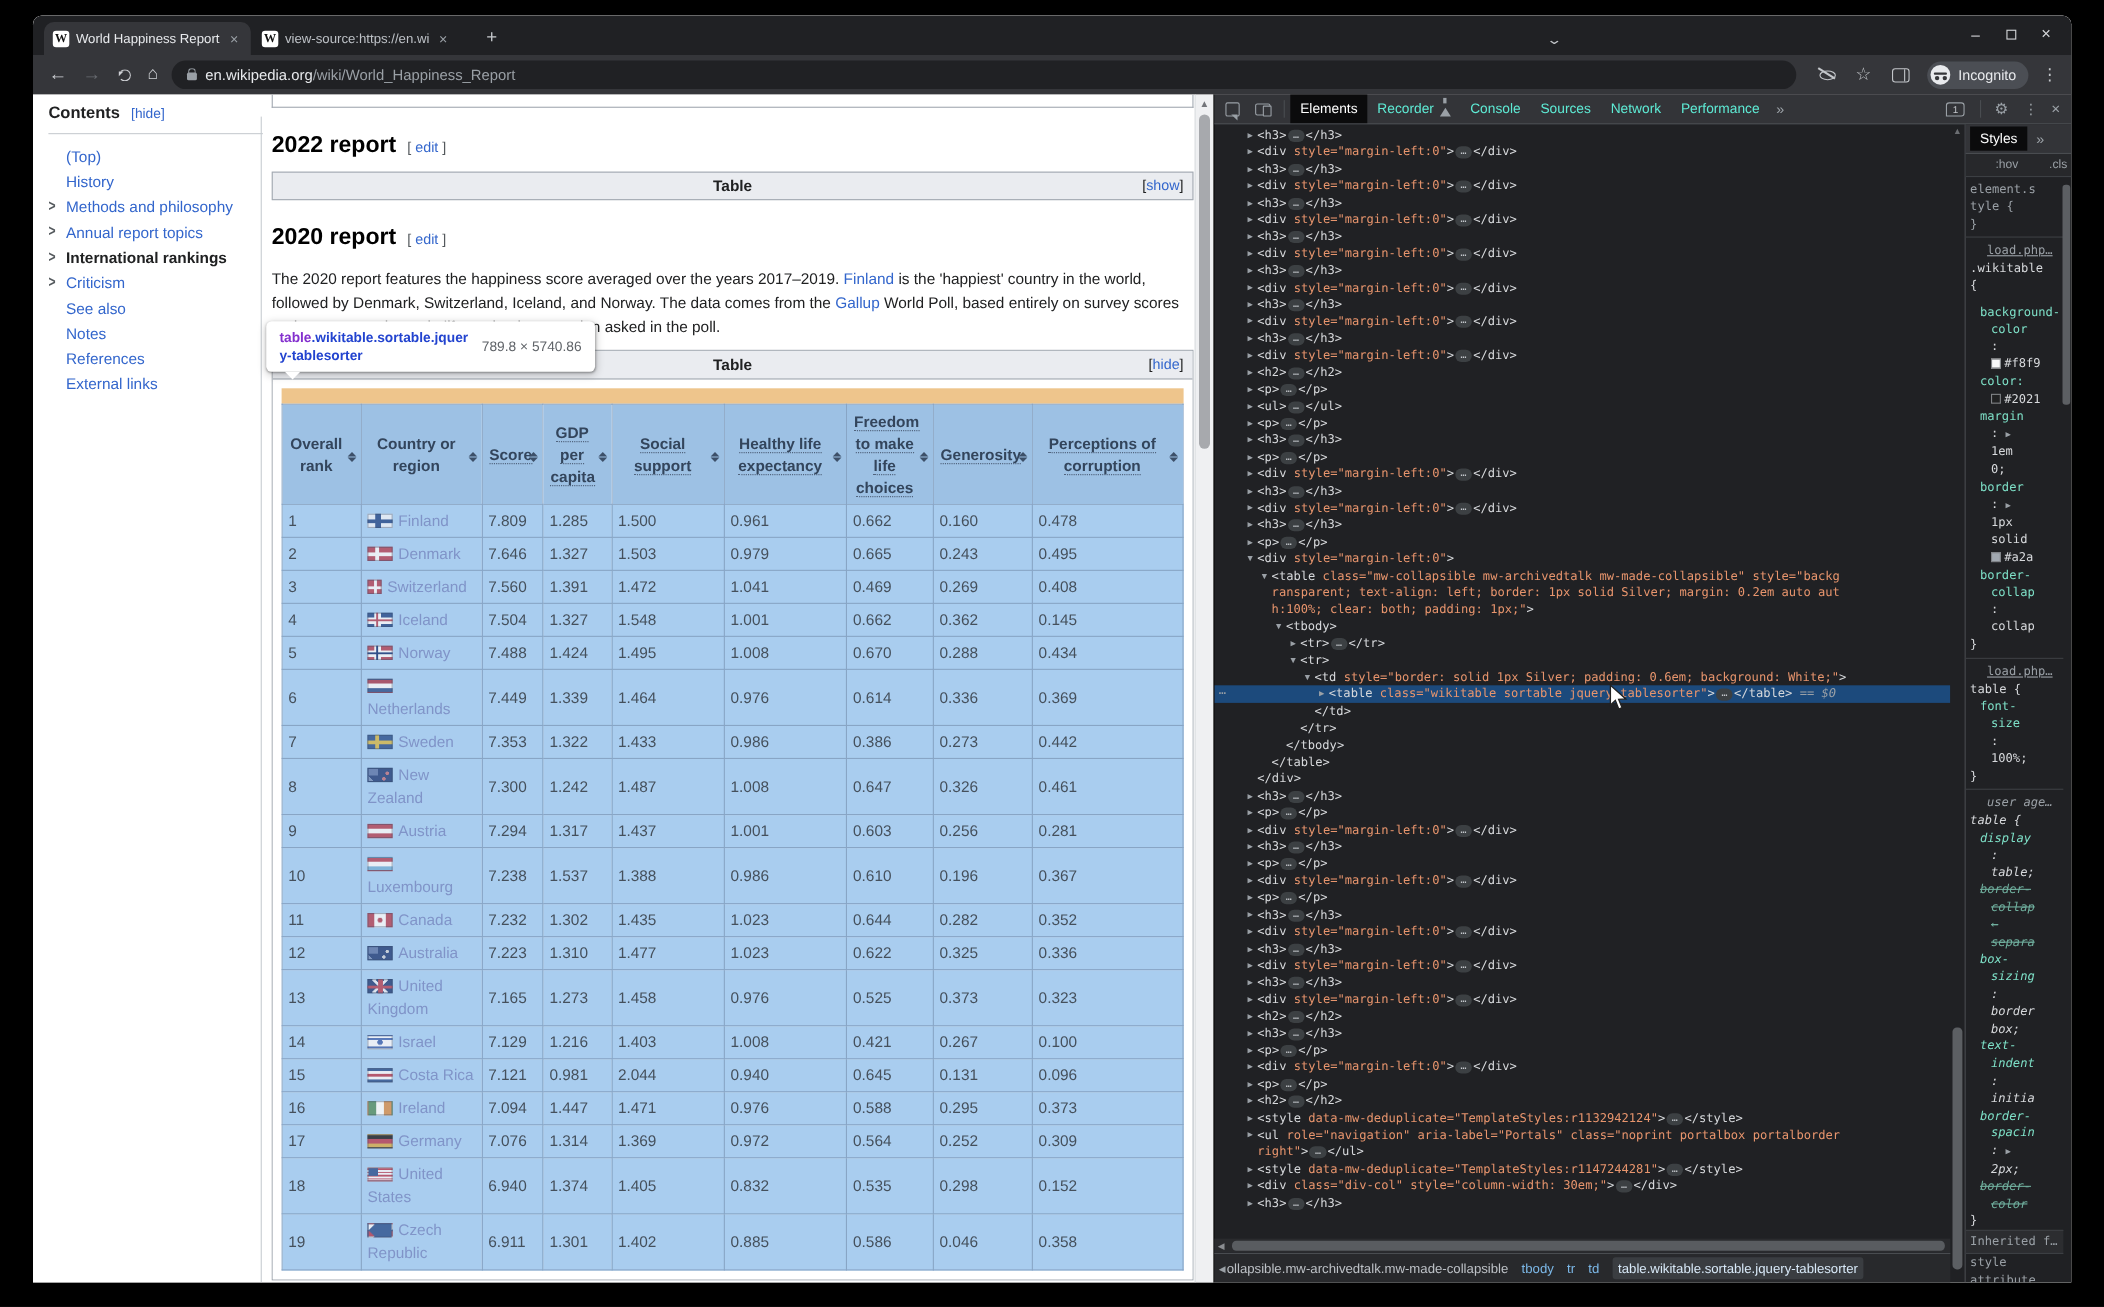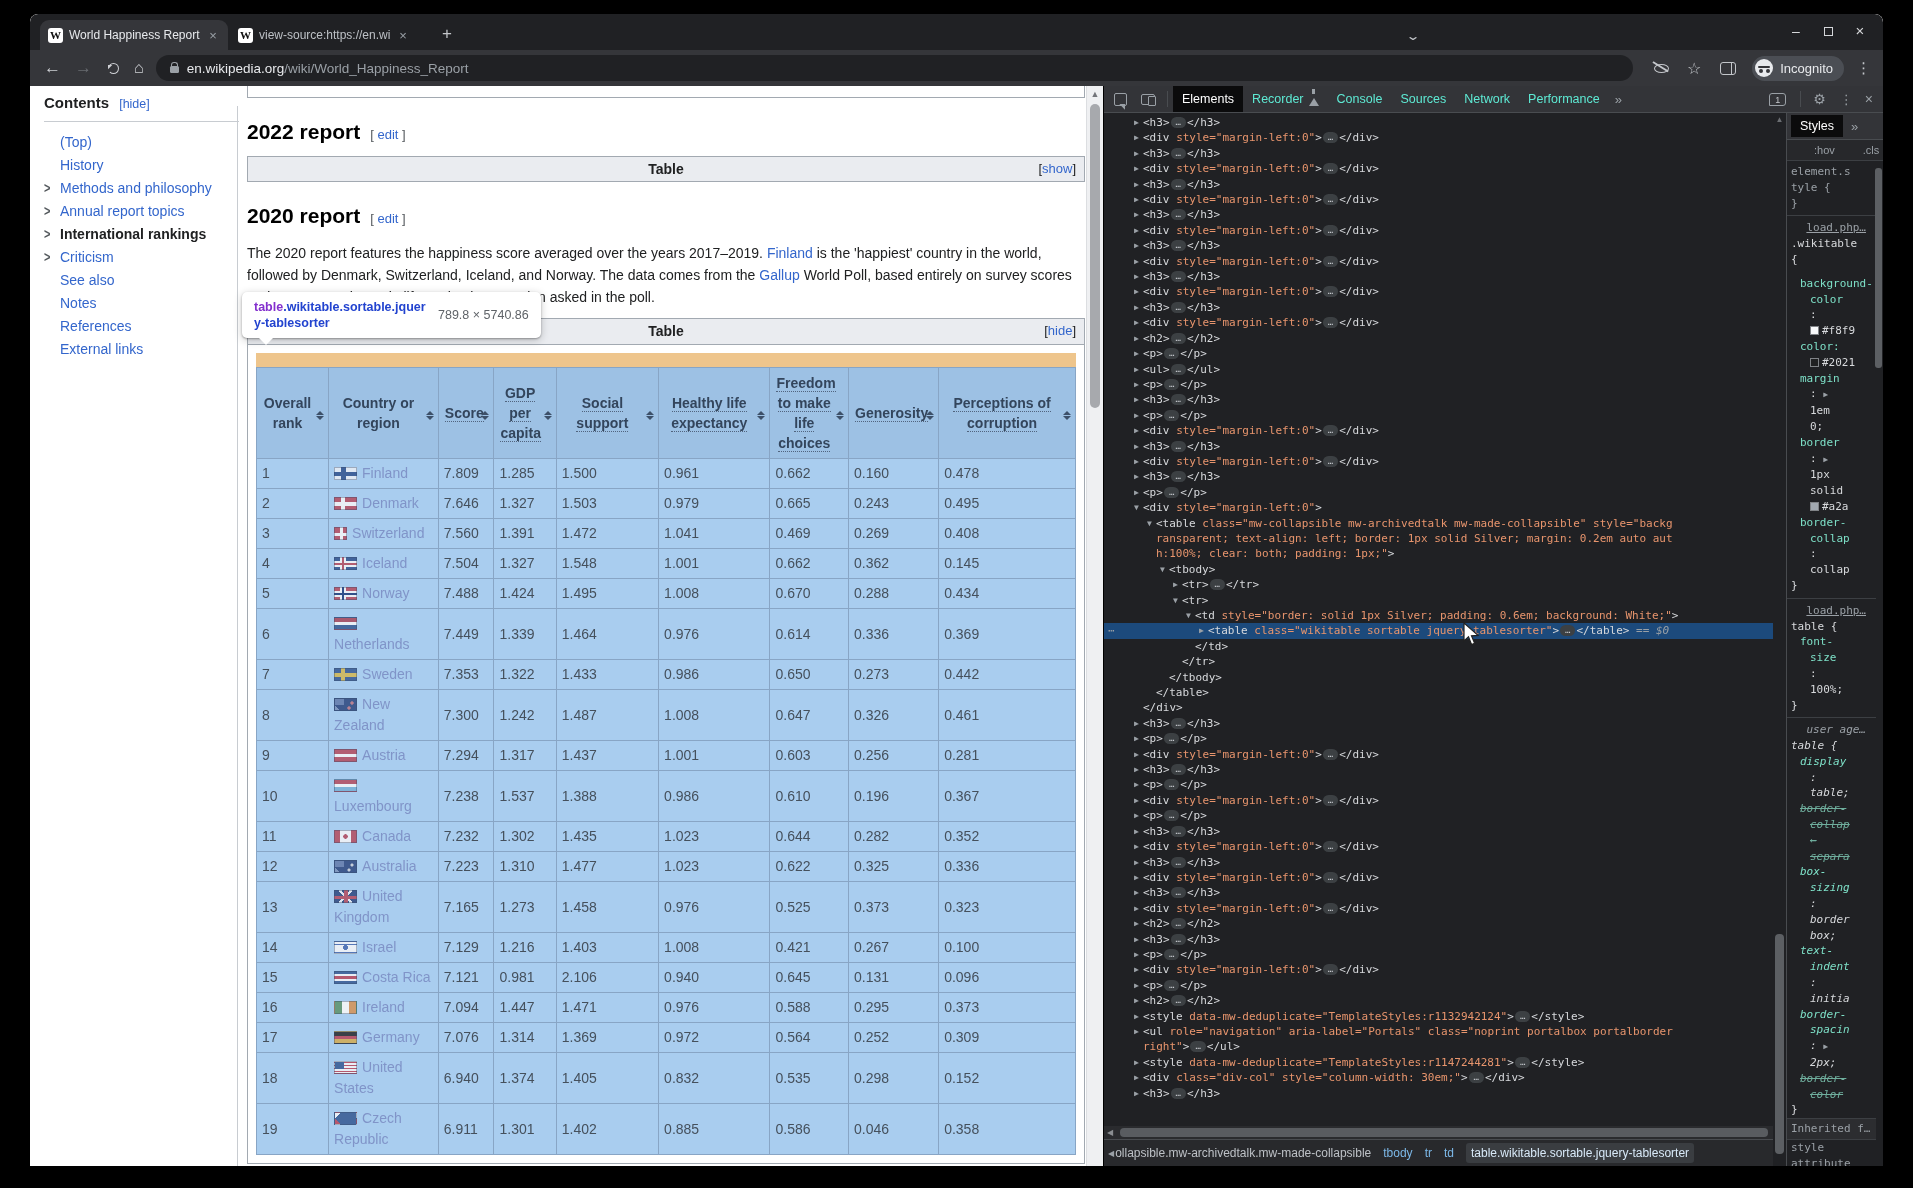--- a/index.html
+++ b/index.html
@@ -402,21 +402,21 @@
                     <td>0.336</td>
                     <td>0.369</td>
                   </tr>
                   <tr>
                     <td>7</td>
                     <td><span class="flag flag-se"></span><a>Sweden</a></td>
                     <td>7.353</td>
                     <td>1.322</td>
                     <td>1.433</td>
                     <td>0.986</td>
-                    <td>0.650</td>
+                    <td>0.386</td>
                     <td>0.273</td>
                     <td>0.442</td>
                   </tr>
                   <tr>
                     <td>8</td>
                     <td><span class="flag flag-nz"></span><a>New Zealand</a></td>
                     <td>7.300</td>
                     <td>1.242</td>
                     <td>1.487</td>
                     <td>1.008</td>
@@ -488,21 +488,21 @@
                     <td>1.008</td>
                     <td>0.421</td>
                     <td>0.267</td>
                     <td>0.100</td>
                   </tr>
                   <tr>
                     <td>15</td>
                     <td><span class="flag flag-cr"></span><a>Costa Rica</a></td>
                     <td>7.121</td>
                     <td>0.981</td>
-                    <td>2.106</td>
+                    <td>2.044</td>
                     <td>0.940</td>
                     <td>0.645</td>
                     <td>0.131</td>
                     <td>0.096</td>
                   </tr>
                   <tr>
                     <td>16</td>
                     <td><span class="flag flag-ie"></span><a>Ireland</a></td>
                     <td>7.094</td>
                     <td>1.447</td>

